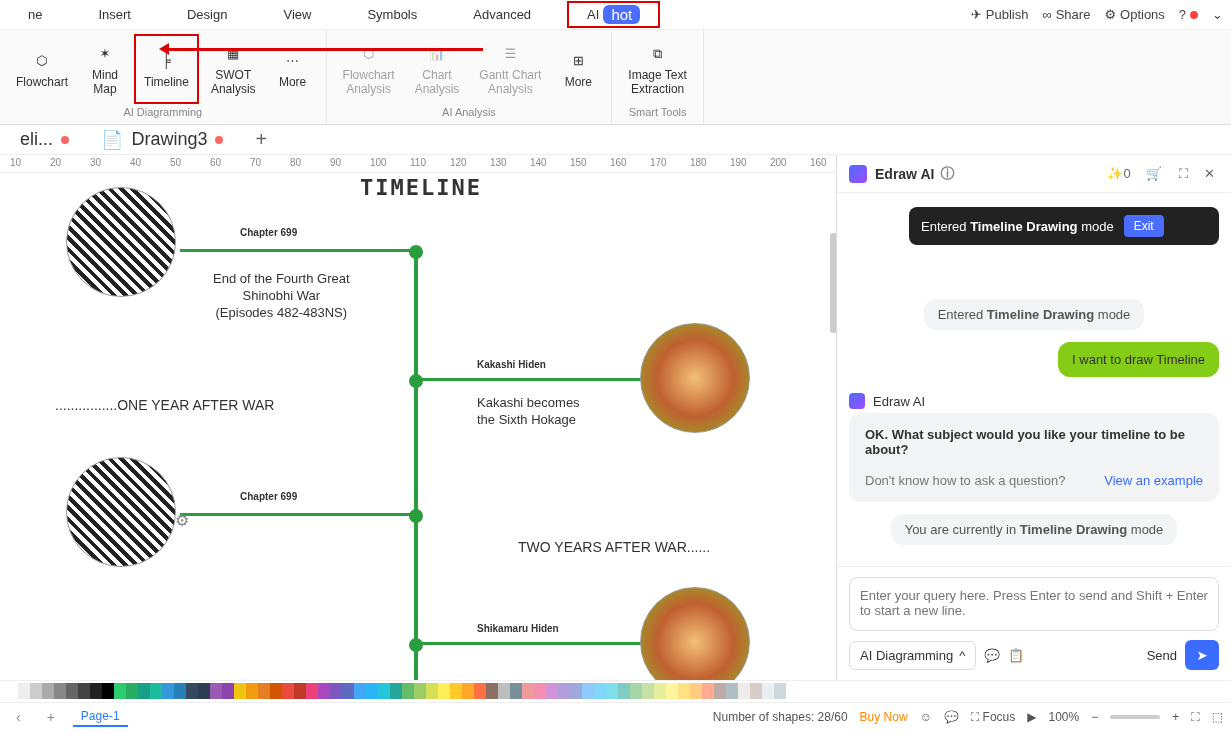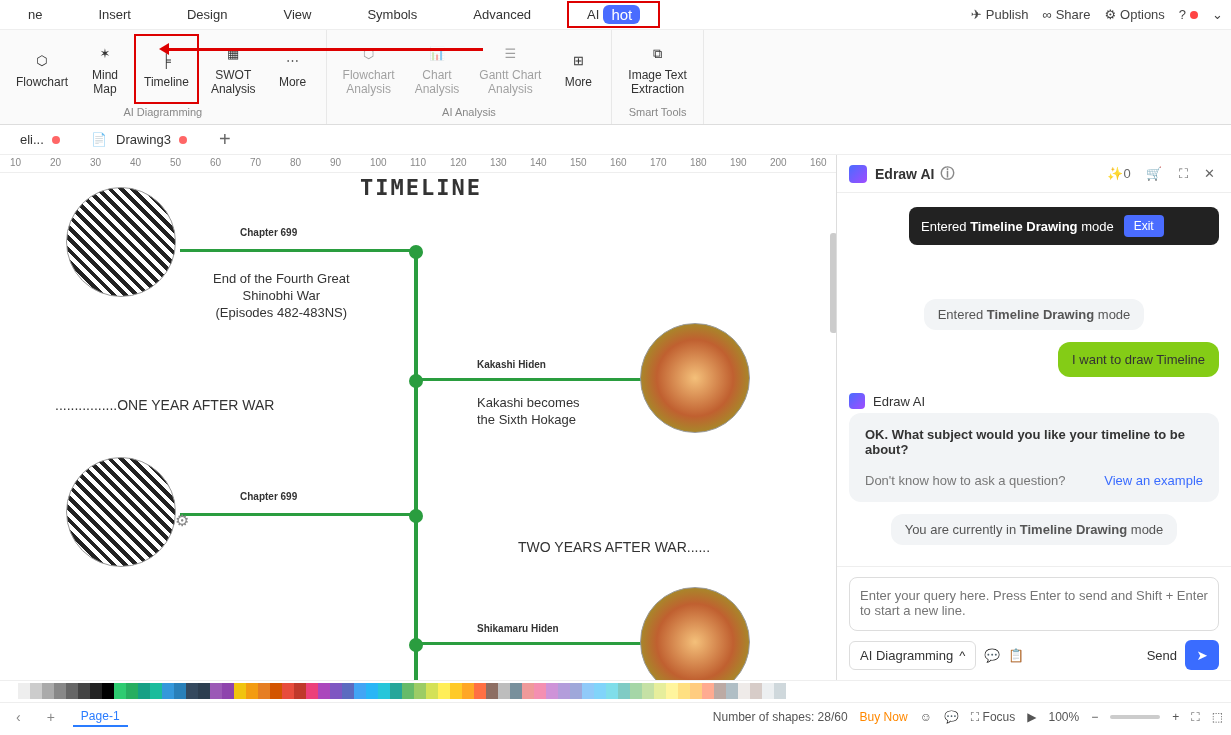--- a/index.html
+++ b/index.html
@@ -13,21 +13,21 @@
 .ribbon{height:95px;background:#fafafa;border-bottom:1px solid #ddd;display:flex}
 .ribbon-group{display:flex;flex-direction:column;align-items:center;padding:4px 8px;border-right:1px solid #e8e8e8}
 .ribbon-group-tools{display:flex;gap:4px;flex:1}
 .ribbon-tool{display:flex;flex-direction:column;align-items:center;justify-content:center;padding:4px 8px;cursor:pointer;min-width:50px}
 .ribbon-tool.highlighted{border:2px solid #d00}
 .ribbon-tool.disabled{opacity:.45;cursor:default}
 .ribbon-tool .ticon{height:24px;width:24px;display:flex;align-items:center;justify-content:center;margin-bottom:2px}
 .ribbon-tool .tlabel{font-size:12px;text-align:center;line-height:1.2}
 .ribbon-group-name{font-size:11px;color:#888;padding:2px 0}
 .tabs{height:30px;display:flex;align-items:center;border-bottom:1px solid #eee;padding:0 8px;gap:8px}
-.tab{display:flex;align-items:center;gap:8px;padding:4px 12px;font-size:13px;cursor:pointer}
+.tab{display:flex;align-items:center;gap:8px;padding:4px 12px;font-size:18px;cursor:pointer}
 .tab .dot{width:8px;height:8px;border-radius:50%;background:#f66}
 .tab.add{font-size:20px;font-weight:300;color:#666}
 .main{display:flex;height:525px;position:relative}
 .canvas-area{flex:1;position:relative;overflow:hidden}
 .ruler{height:18px;background:#fff;display:flex;font-size:10px;color:#888;position:relative;border-bottom:1px solid #eee}
 .ruler .tick{position:absolute;top:2px}
 .canvas{position:relative;height:507px;background:#fff}
 .ctitle{position:absolute;left:360px;top:2px;font-weight:900;font-size:22px;font-family:monospace;letter-spacing:2px}
 .spine{position:absolute;left:414px;top:76px;width:4px;height:470px;background:#2a9d3f}
 .node{position:absolute;width:14px;height:14px;border-radius:50%;background:#2a9d3f;left:409px}

